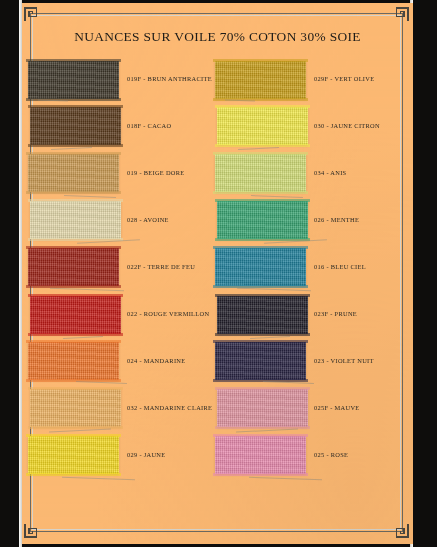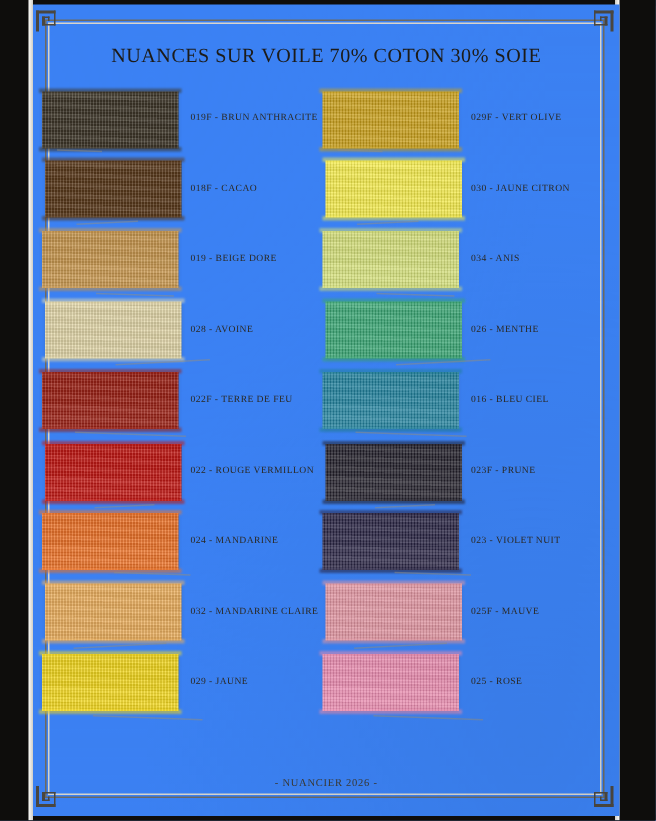--- a/index.html
+++ b/index.html
@@ -16,21 +16,21 @@
   .bed.bottom{left:0;bottom:0;width:437px;height:4px;}
 
   
   .edgeglow{position:absolute;top:0;height:547px;width:3px;
             background:linear-gradient(90deg,#fdfdfb,#cfcdc6);}
   .edgeglow.l{left:19px;}
   .edgeglow.r{right:24px;background:linear-gradient(90deg,#cfcdc6,#fdfdfb);}
 
   
   #sheet{position:absolute;left:22px;top:3px;width:391px;height:541px;
-         background:#3b82f6;overflow:hidden;}
+         background:#fdba74;overflow:hidden;}
   #sheet:after{content:"";position:absolute;inset:0;pointer-events:none;
       background:
         radial-gradient(ellipse at 20% 10%, rgba(255,255,255,.55), transparent 60%),
         radial-gradient(ellipse at 85% 92%, rgba(205,200,190,.30), transparent 55%),
         linear-gradient(180deg, rgba(250,248,243,.6), rgba(238,235,228,.25));
       mix-blend-mode:multiply;opacity:.6;}
 
   
   #frame{position:absolute;left:8px;top:10px;right:10px;bottom:12px;
          border:1px solid #6d6a62;}
@@ -334,16 +334,15 @@
               <div class="fray t" style="background: rgb(239, 143, 182);"></div>
               <div class="fray b" style="background: rgb(239, 143, 182);"></div>
             </div>
             <div class="lbl">025 - ROSE</div>
             <div class="thread" style="left: 34px; top: 42px; width: 73px; transform: rotate(2deg);"></div>
           </div>
         </div>
     </div>
 
 
-    <div id="footer">- NUANCIER 2026 -</div>
 
   </div>
 </div>
 
 </body></html>

